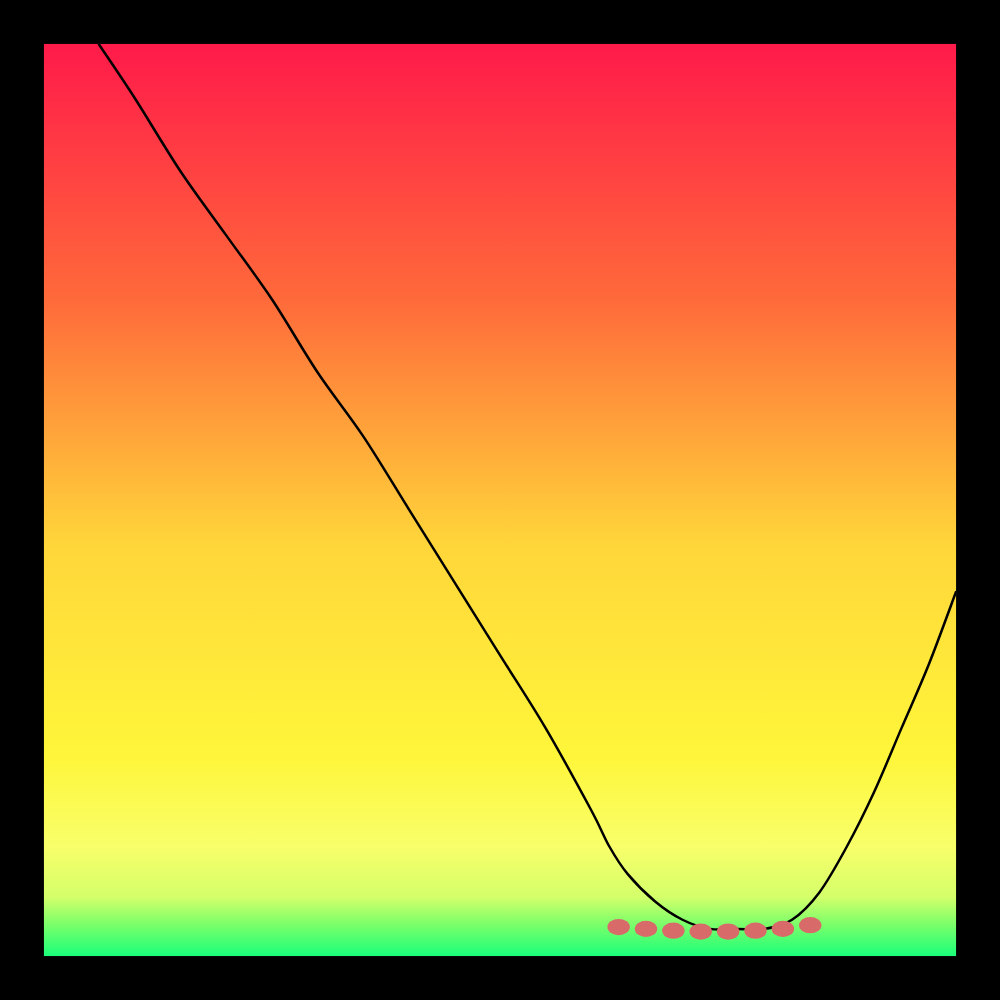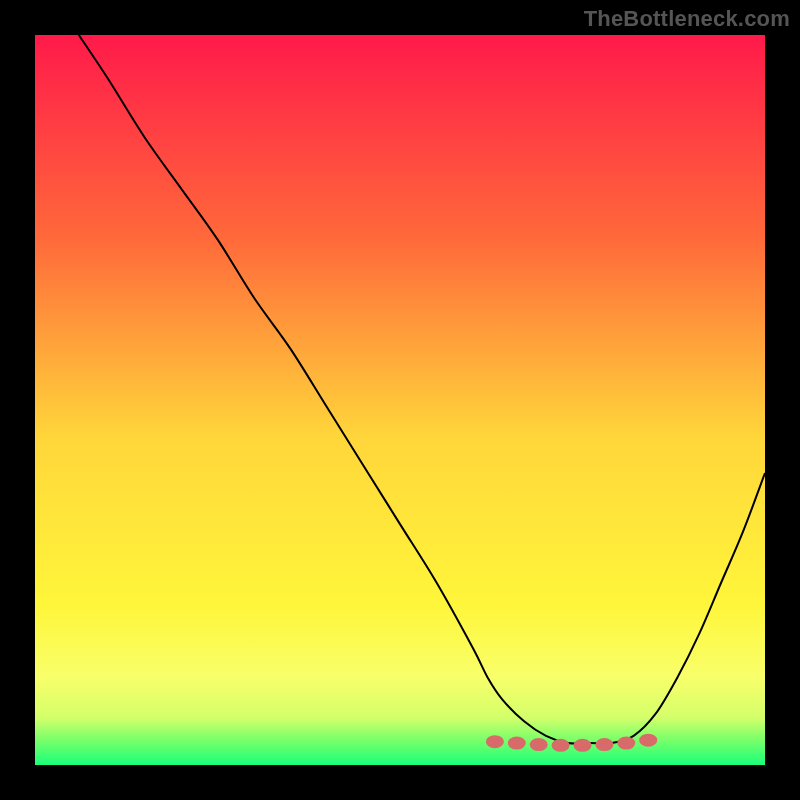--- a/index.html
+++ b/index.html
@@ -37,21 +37,20 @@
     position: absolute;
     left: 0; top: 0; width: 100%; height: 100%;
     z-index: 2;
     pointer-events: none;
   }
 </style>
 </head>
 <body>
 
 <div class="container">
-  <div class="attribution">TheBottleneck.com</div>
 
   <div class="plot">
     <svg class="gradient" viewBox="0 0 730 730" preserveAspectRatio="none">
       <defs>
         <linearGradient id="bg-grad" x1="0" y1="0" x2="0" y2="1">
             <stop offset="0%" stop-color="#ff1a4a"></stop>
             <stop offset="28.000000000000004%" stop-color="#ff6a3a"></stop>
             <stop offset="55.00000000000001%" stop-color="#ffd63a"></stop>
             <stop offset="78%" stop-color="#fff63a"></stop>
             <stop offset="88%" stop-color="#f8ff6a"></stop>

